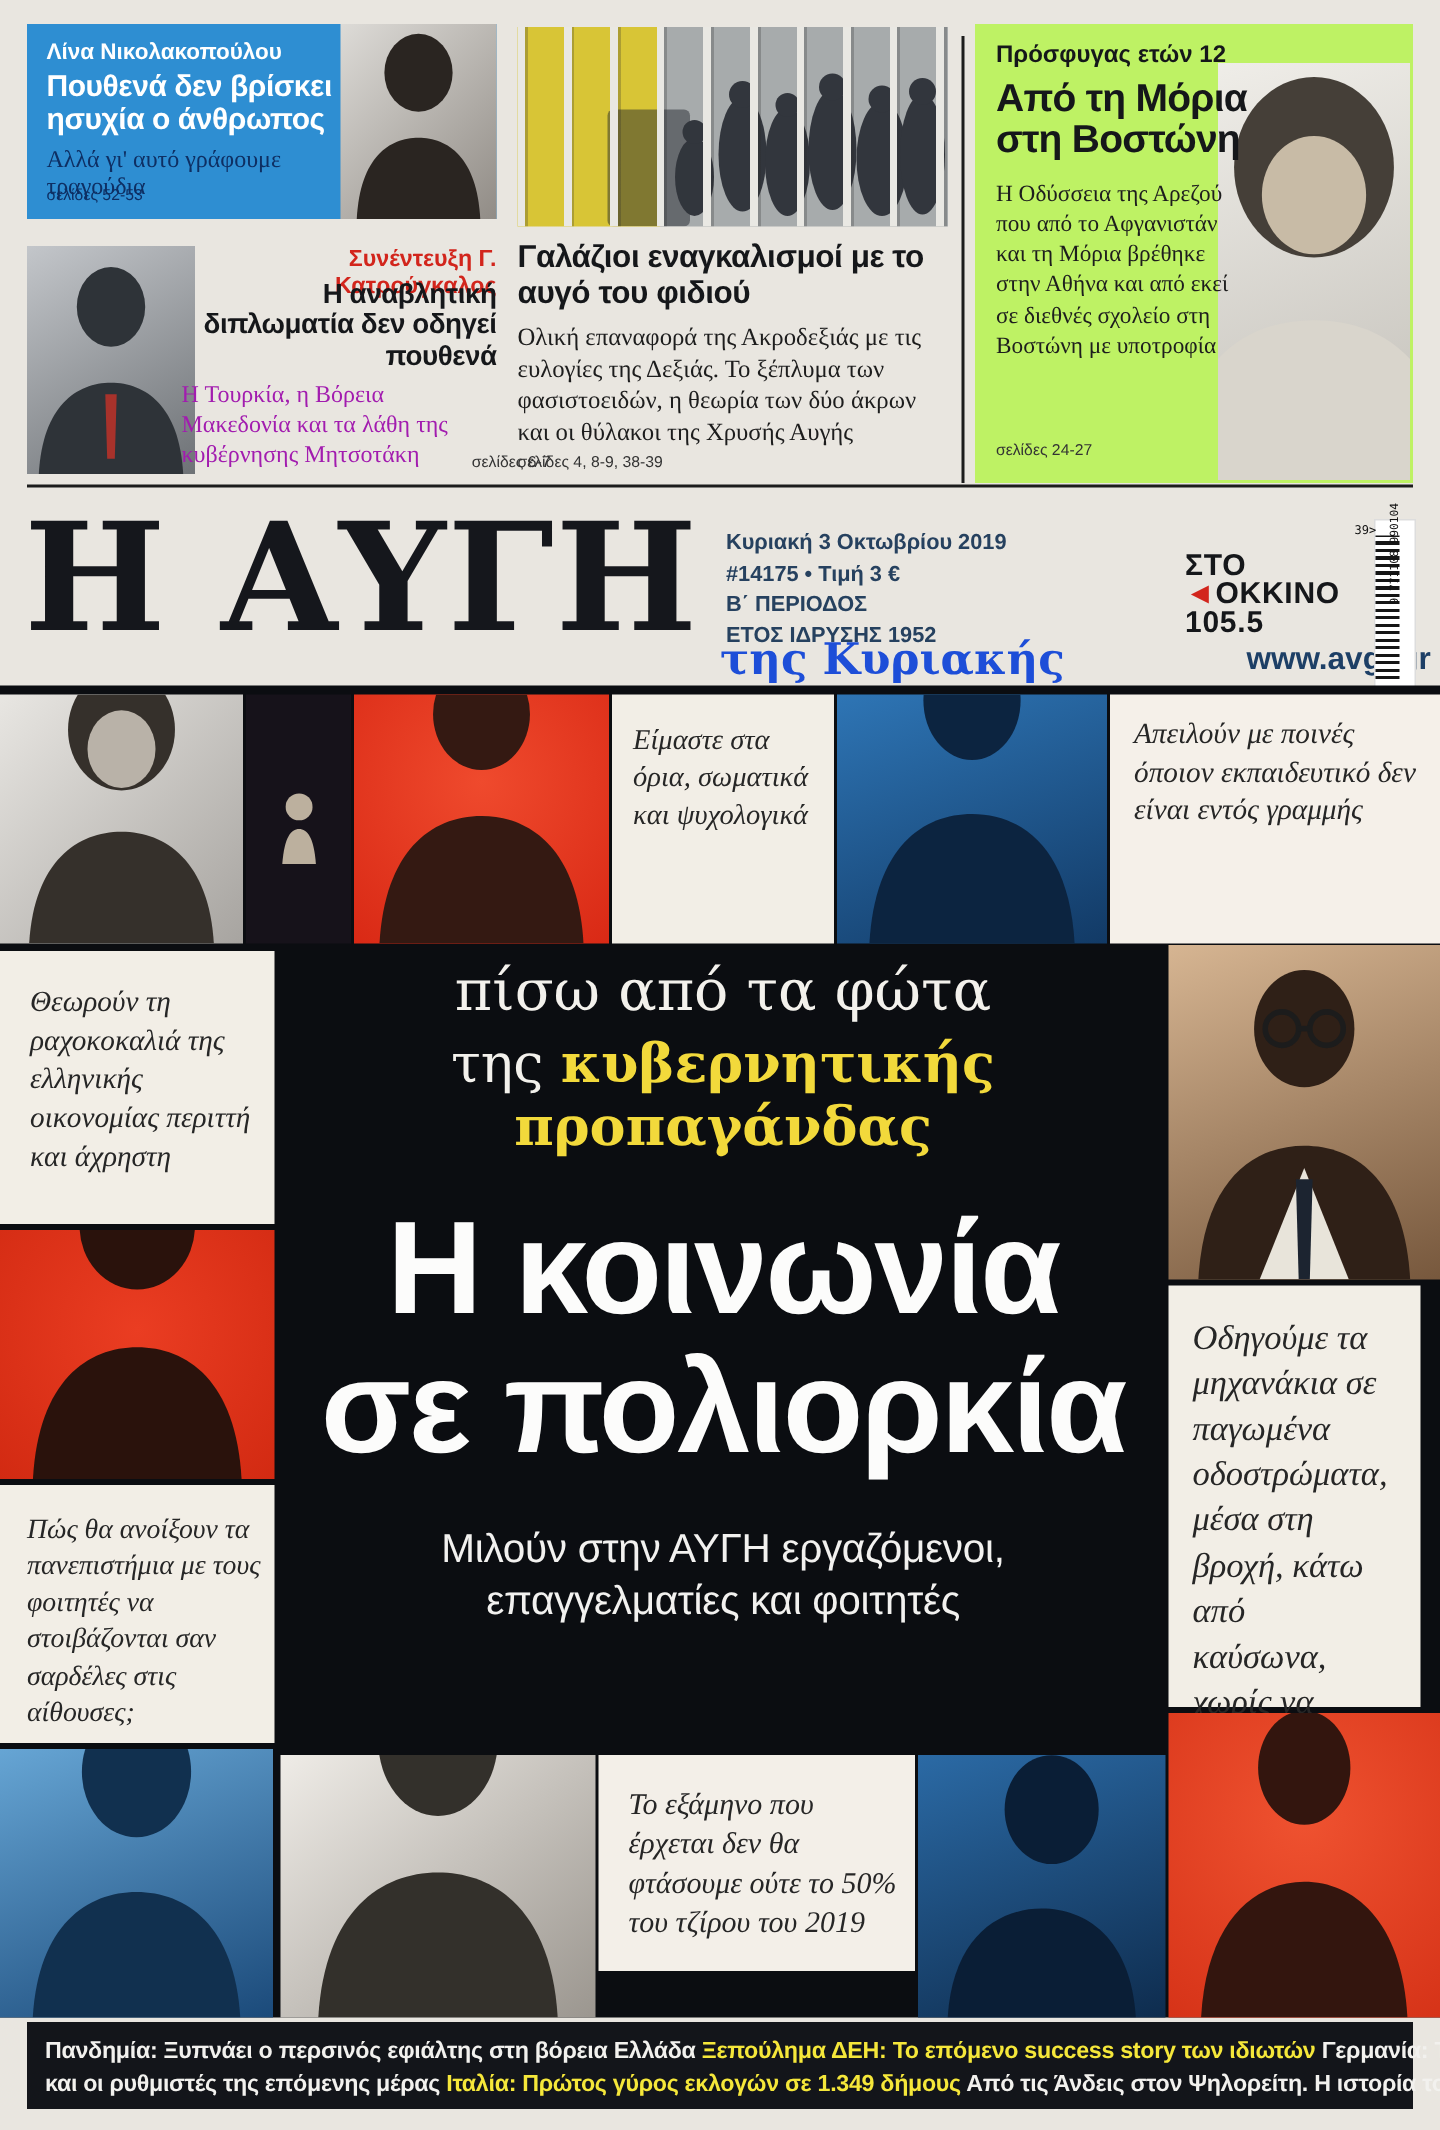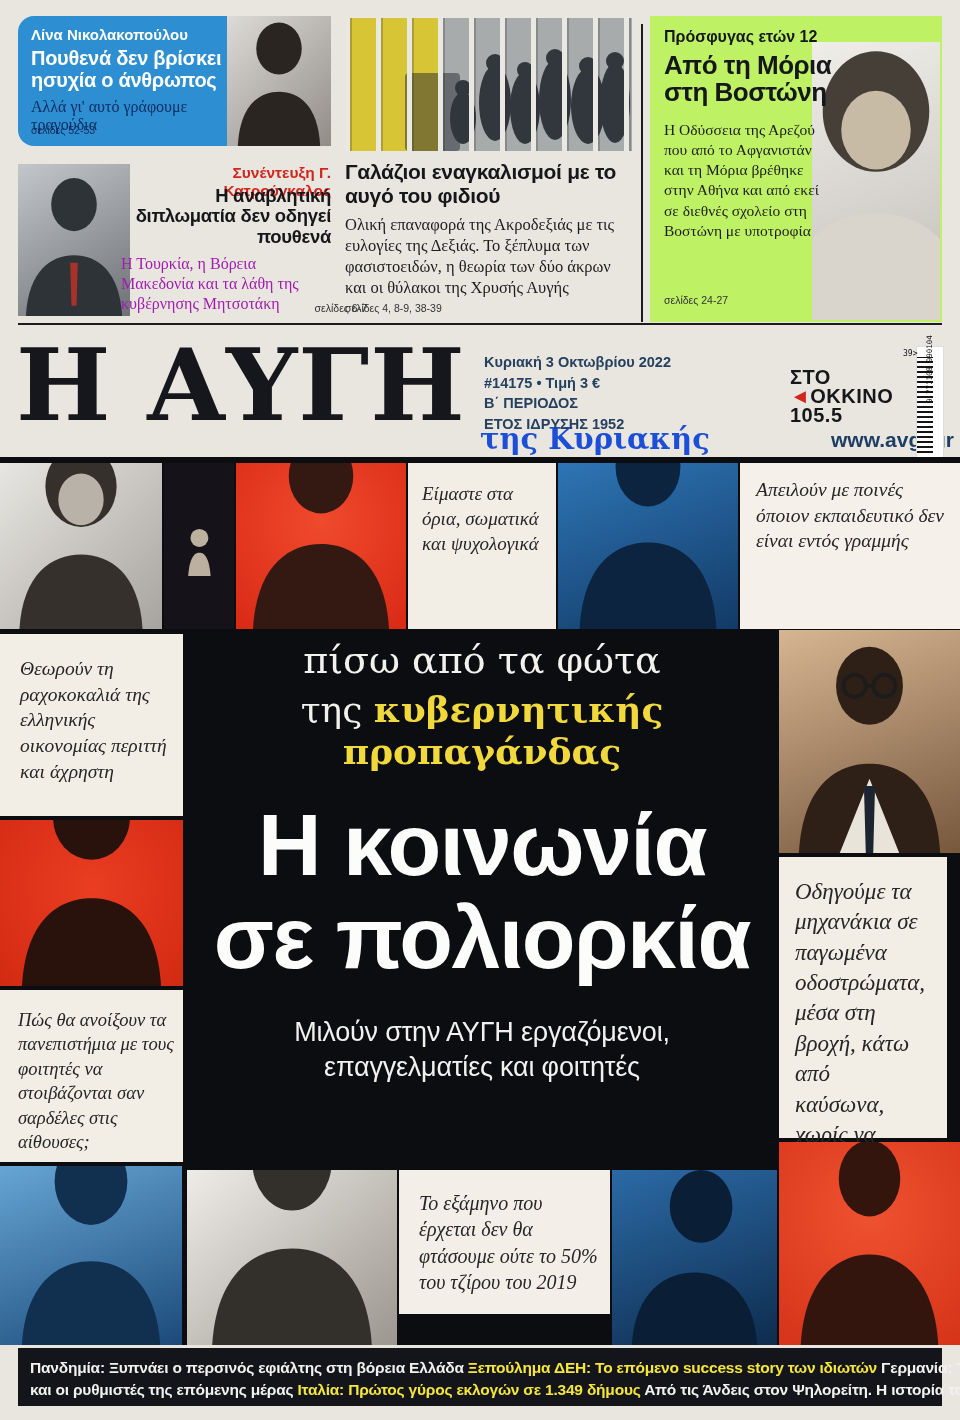--- a/index.html
+++ b/index.html
@@ -1,21 +1,21 @@
 <!DOCTYPE html>
 <html><head>
 <meta charset="utf-8">
 <style>
   html,body{margin:0;padding:0;background:#c9c6c0;}
   .page{position:relative;width:960px;height:1420px;background:#e9e6e0;overflow:hidden;
         font-family:"Liberation Sans",sans-serif;}
   .abs{position:absolute;}
 
   
-  .teaser-blue{left:18px;top:16px;width:313px;height:130px;background:#2e8ed2;border-radius:16px;}
+  .teaser-blue{left:18px;top:16px;width:313px;height:130px;background:#2e8ed2;}
   .teaser-blue .kicker{position:absolute;left:13px;top:10px;color:#fff;font-weight:bold;font-size:15px;}
   .teaser-blue .title{position:absolute;left:13px;top:32px;width:200px;color:#fff;font-weight:bold;
                       font-size:20px;line-height:1.08;letter-spacing:-0.3px;}
   .teaser-blue .sub{position:absolute;left:13px;top:82px;width:210px;color:#0e2f63;
                     font-family:"Liberation Serif",serif;font-size:16px;}
   .teaser-blue .pages{position:absolute;left:13px;top:108px;color:#0e2f63;font-size:10.5px;}
   .photo{overflow:hidden;}
   .photo svg{position:absolute;left:0;top:0;width:100%;height:100%;}
 
   .ph-nikol{right:0;top:0;width:104px;height:130px;background:linear-gradient(135deg,#dddbd7,#918c86);}
@@ -199,21 +199,21 @@
     <div class="title">Από τη Μόρια στη Βοστώνη</div>
     <div class="sub">Η Οδύσσεια της Αρεζού που από το Αφγανιστάν και τη Μόρια βρέθηκε στην Αθήνα και από εκεί σε διεθνές σχολείο στη Βοστώνη με υποτροφία</div>
     <div class="pages">σελίδες 24-27</div>
   </div>
 
   <div class="abs hrule"></div>
 
   <div class="abs masthead-title">Η ΑΥΓΗ</div>
   <div class="abs masthead-edition">της Κυριακής</div>
   <div class="abs masthead-info">
-    <div>Κυριακή 3 Οκτωβρίου 2022</div>
+    <div>Κυριακή 3 Οκτωβρίου 2019</div>
     <div>#14175 • Τιμή 3 €</div>
     <div>Β΄ ΠΕΡΙΟΔΟΣ</div>
     <div>ΕΤΟΣ ΙΔΡΥΣΗΣ 1952</div>
   </div>
   <div class="abs radio-logo">
     <div>ΣΤΟ</div>
     <div><span class="arrow">◄</span><span>ΟΚΚΙΝΟ</span></div>
     <div>105.5</div>
   </div>
   <div class="abs masthead-site">www.avgi.gr</div>

